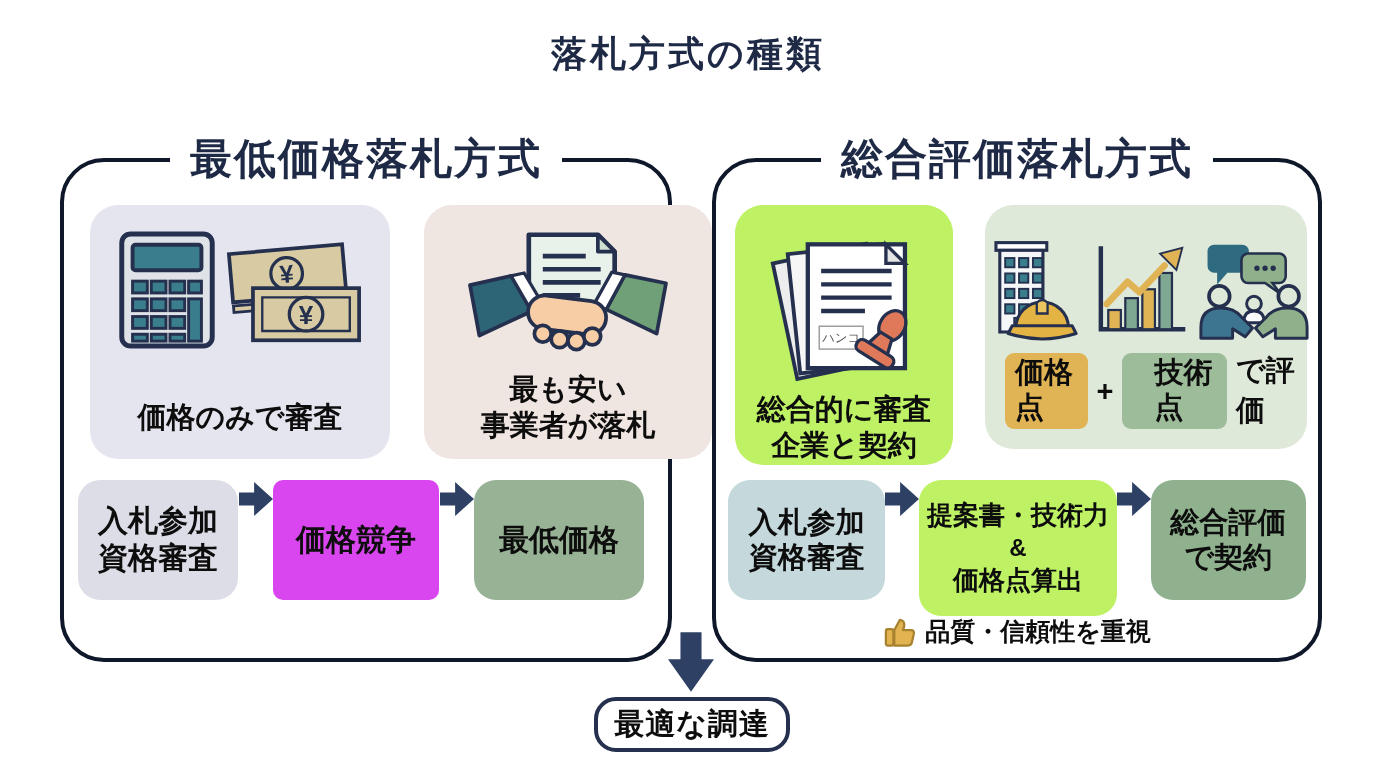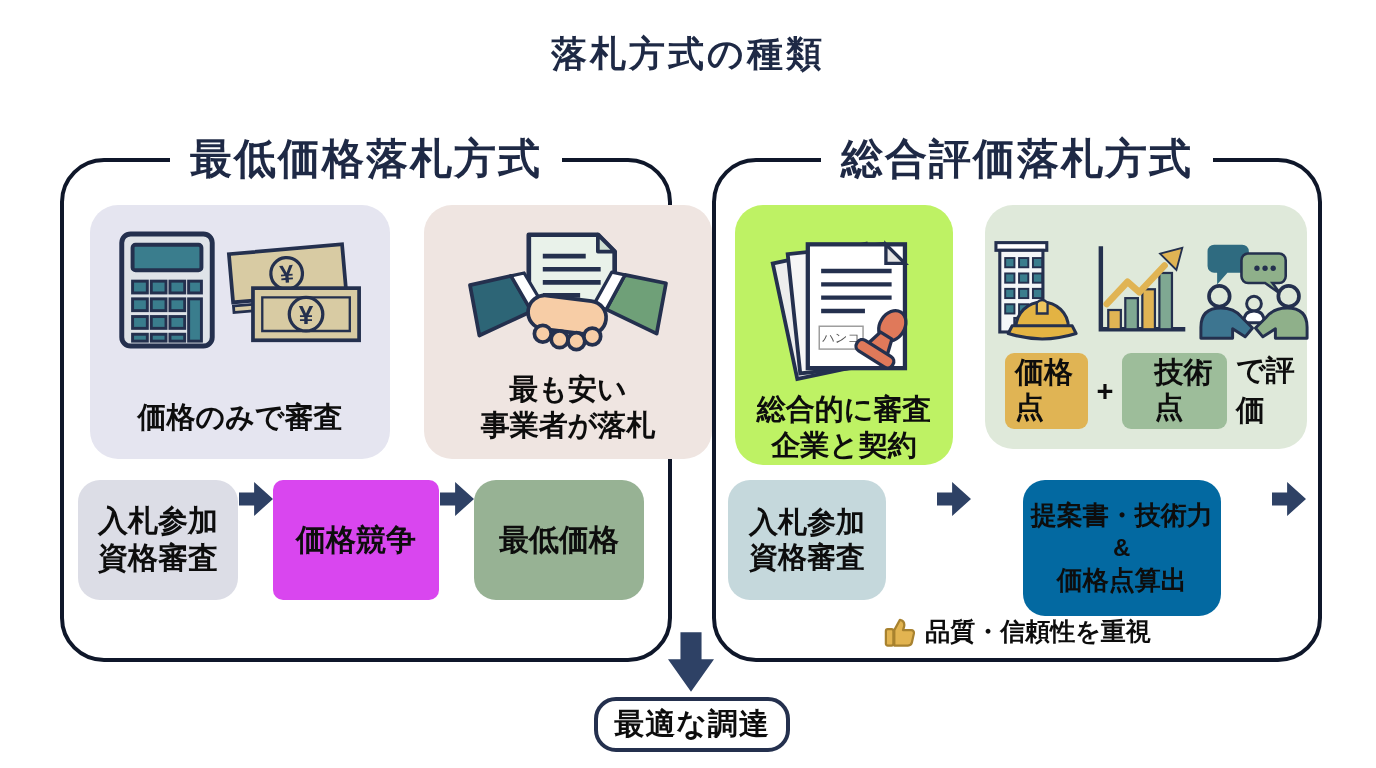--- a/index.html
+++ b/index.html
@@ -37,21 +37,21 @@
   .flow { position:absolute; top:318px; display:flex; justify-content:space-between; }
   .flow-l { left:14px;  right:24px; }
   .flow-r { left:12px;  right:12px; }
   .flow-box { height:120px; border-radius:22px; display:flex; flex-direction:column;
     align-items:center; justify-content:center; font-size:30px; font-weight:800;
     color:#0d0d0d; line-height:1.22; text-align:center; }
   .fb-grey  { width:160px; background:#dcdde6; }
   .fb-gold  { width:166px; background:#d946ef;border-radius:10px; }
   .fb-green { width:170px; background:#97b294; }
   .fb-blue1 { width:158px; background:#c5d8dc; font-size:29px; }
-  .fb-blue2 { width:198px; height:136px; background:#0369a1; font-size:26px; line-height:1.3; }
+  .fb-blue2 { width:198px; height:136px; background:#bef264; font-size:26px; line-height:1.3; }
   .fb-green2{ width:156px; background:#8fb18e; font-size:29px; }
   .amp { font-size:24px; }
 
   .note { position:absolute; bottom:10px; left:0; right:0; display:flex;
     align-items:center; justify-content:center; gap:10px;
     font-size:25px; font-weight:800; color:#0d0d0d; }
 
   .arrow-down { position:absolute; left:668px; top:631px; }
   .result-box { position:absolute; left:594px; top:697px; width:196px; height:55px;
     background:#ffffff; border:4px solid #24304e; border-radius:22px;
@@ -278,20 +278,24 @@
       <div class="flow-box fb-blue2">
         <div>提案書・技術力</div>
         <div class="amp">&amp;</div>
         <div>価格点算出</div>
       </div>
       <span>
         <svg viewBox="0 0 36 40" width="34" height="38">
             <polygon points="0,13 16,13 16,2 36,20 16,38 16,27 0,27" fill="#2e4165"></polygon>
           </svg>
       </span>
+      <div class="flow-box fb-green2">
+        <div>総合評価</div>
+        <div>で契約</div>
+      </div>
     </div>
 
     <div class="note">
       <span>
         <svg viewBox="0 0 34 32" width="32" height="30">
           <path d="M12 14 L18 3 q5.5 1 4.5 7 l-1.2 4 H30 q3.4 0 2.8 4 l-2 9 q-.6 3.4 -4.2 3.4 H12 Z" fill="#e2b451" stroke="#a8822f" stroke-width="2.4" stroke-linejoin="round"></path>
           <rect x="3" y="13" width="8" height="17.5" rx="2" fill="#e2b451" stroke="#a8822f" stroke-width="2.4"></rect>
         </svg>
       </span>
       <span>品質・信頼性を重視</span>

